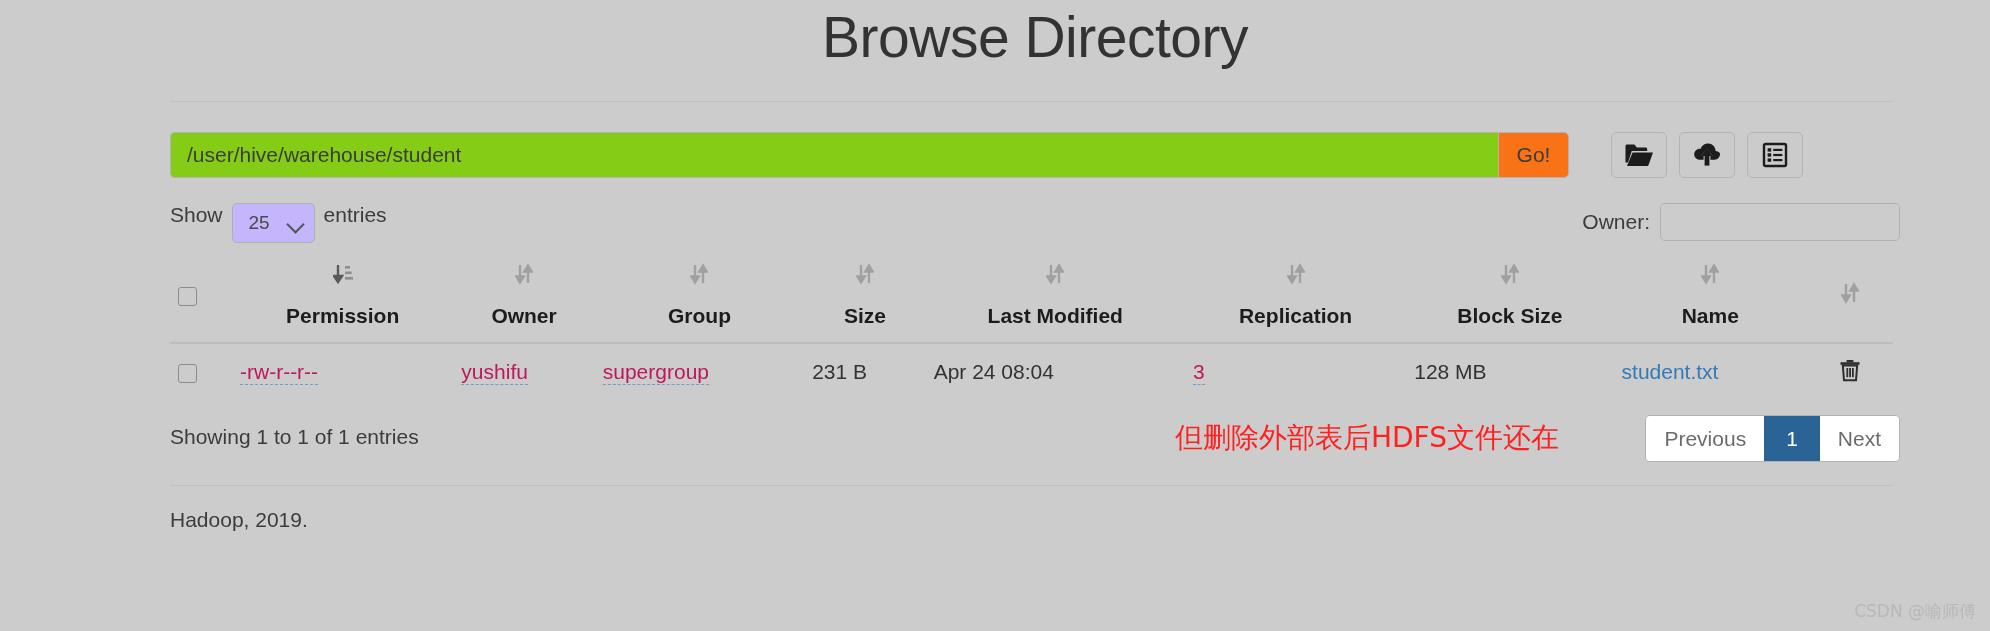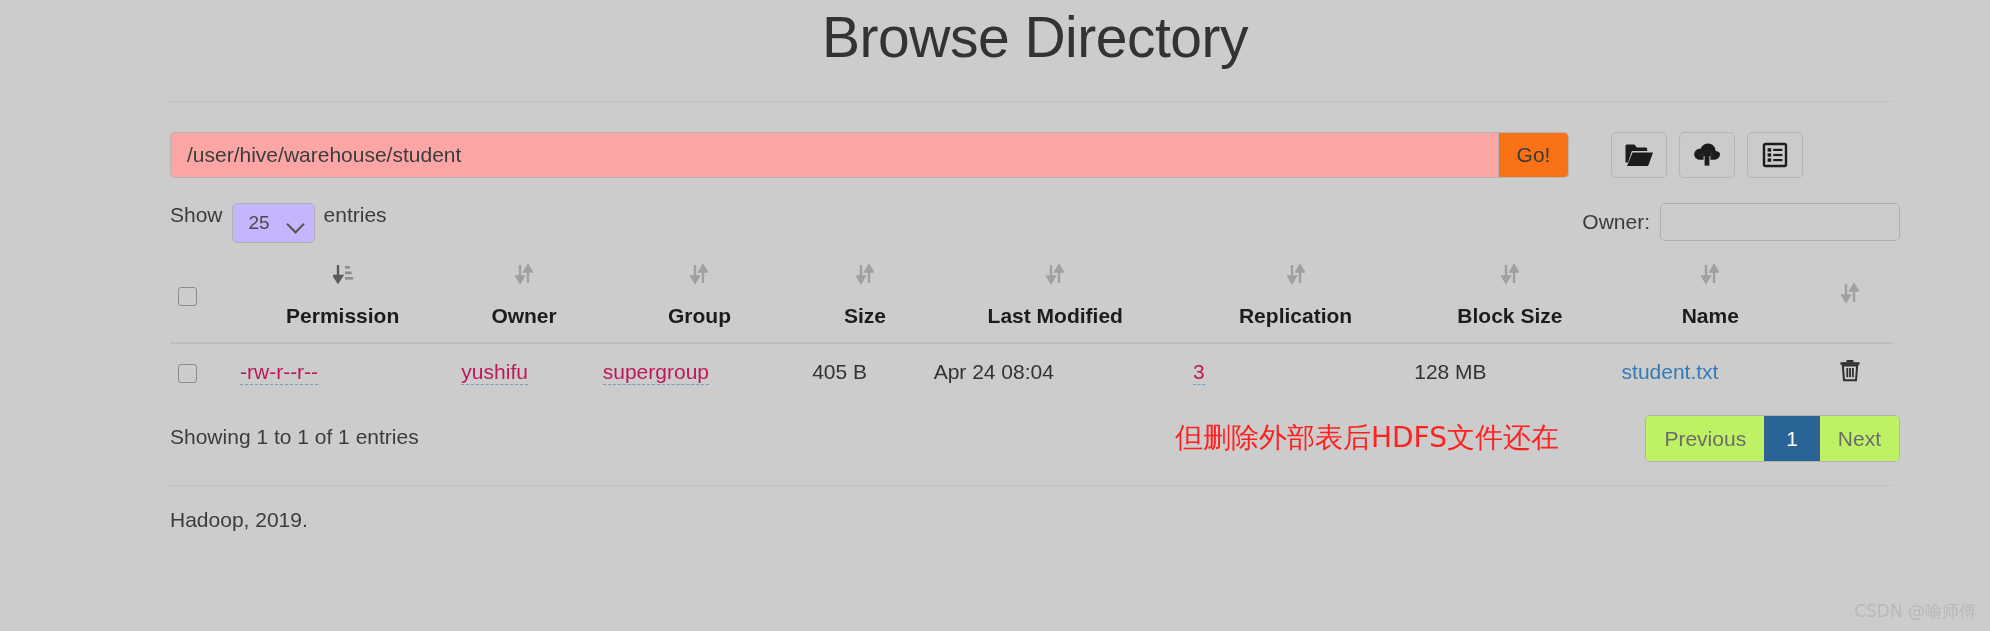--- a/index.html
+++ b/index.html
@@ -59,21 +59,21 @@
     width: 1399px;
     height: 46px;
   }
   .path-input {
     flex: 1;
     height: 46px;
     box-sizing: border-box;
     border: 1px solid #b4b4b4;
     border-right: none;
     border-radius: 5px 0 0 5px;
-    background: #fca5a5;
+    background: #84cc16;
     font-size: 21px;
     color: #3c3c3c;
     padding: 0 16px;
     font-family: "Liberation Sans", sans-serif;
     outline: none;
   }
   .go-btn {
     width: 71px;
     height: 46px;
     box-sizing: border-box;
@@ -270,21 +270,21 @@
     border-radius: 5px;
     overflow: hidden;
     height: 45px;
   }
   .pg-btn {
     height: 45px;
     line-height: 45px;
     padding: 0 18px;
     font-size: 21px;
     color: #6b6b6b;
-    background: #bef264;
+    background: #ffffff;
     cursor: pointer;
     border: none;
     font-family: "Liberation Sans", sans-serif;
   }
   .pg-btn.num {
     padding: 0 22px;
     color: #6b6b6b;
   }
   .pg-btn.active {
     background: #2a6496;
@@ -496,21 +496,21 @@
           </td>
           <td>
             <span class="editable">-rw-r--r--</span>
           </td>
           <td>
             <span class="editable">yushifu</span>
           </td>
           <td>
             <span class="editable">supergroup</span>
           </td>
-          <td>405 B</td>
+          <td>231 B</td>
           <td>Apr 24 08:04</td>
           <td>
             <span class="editable">3</span>
           </td>
           <td>128 MB</td>
           <td>
             <a class="file-link">student.txt</a>
           </td>
           <td class="col-actions">
             <button class="trash-btn">

